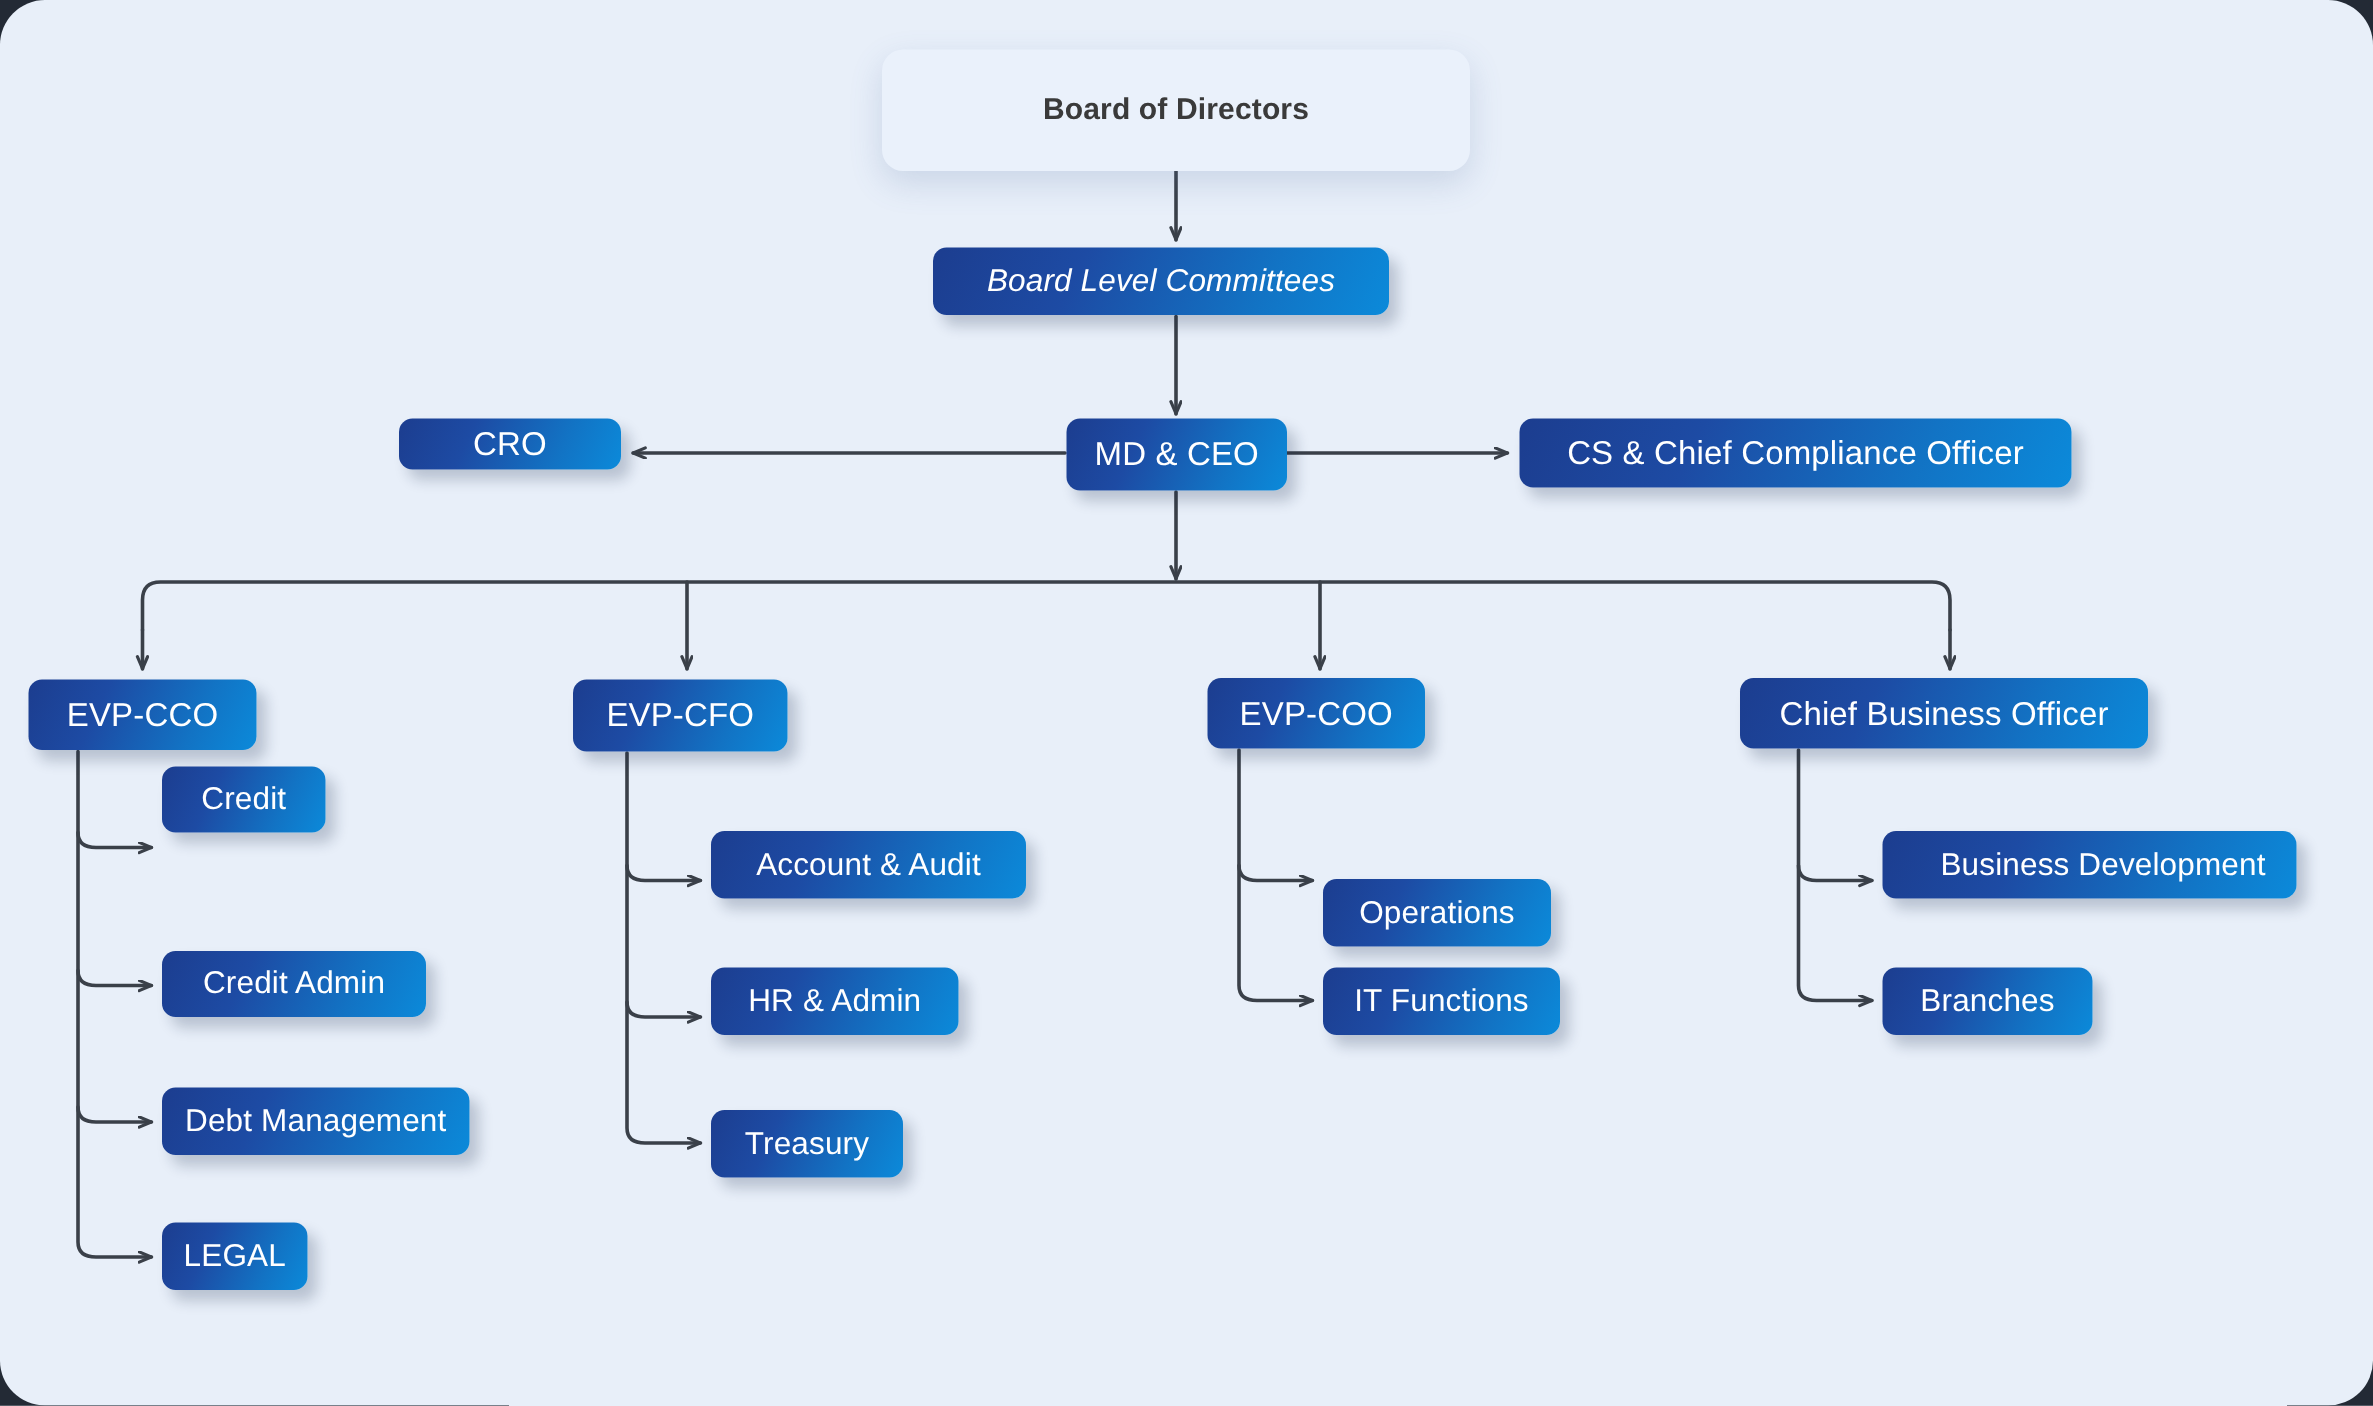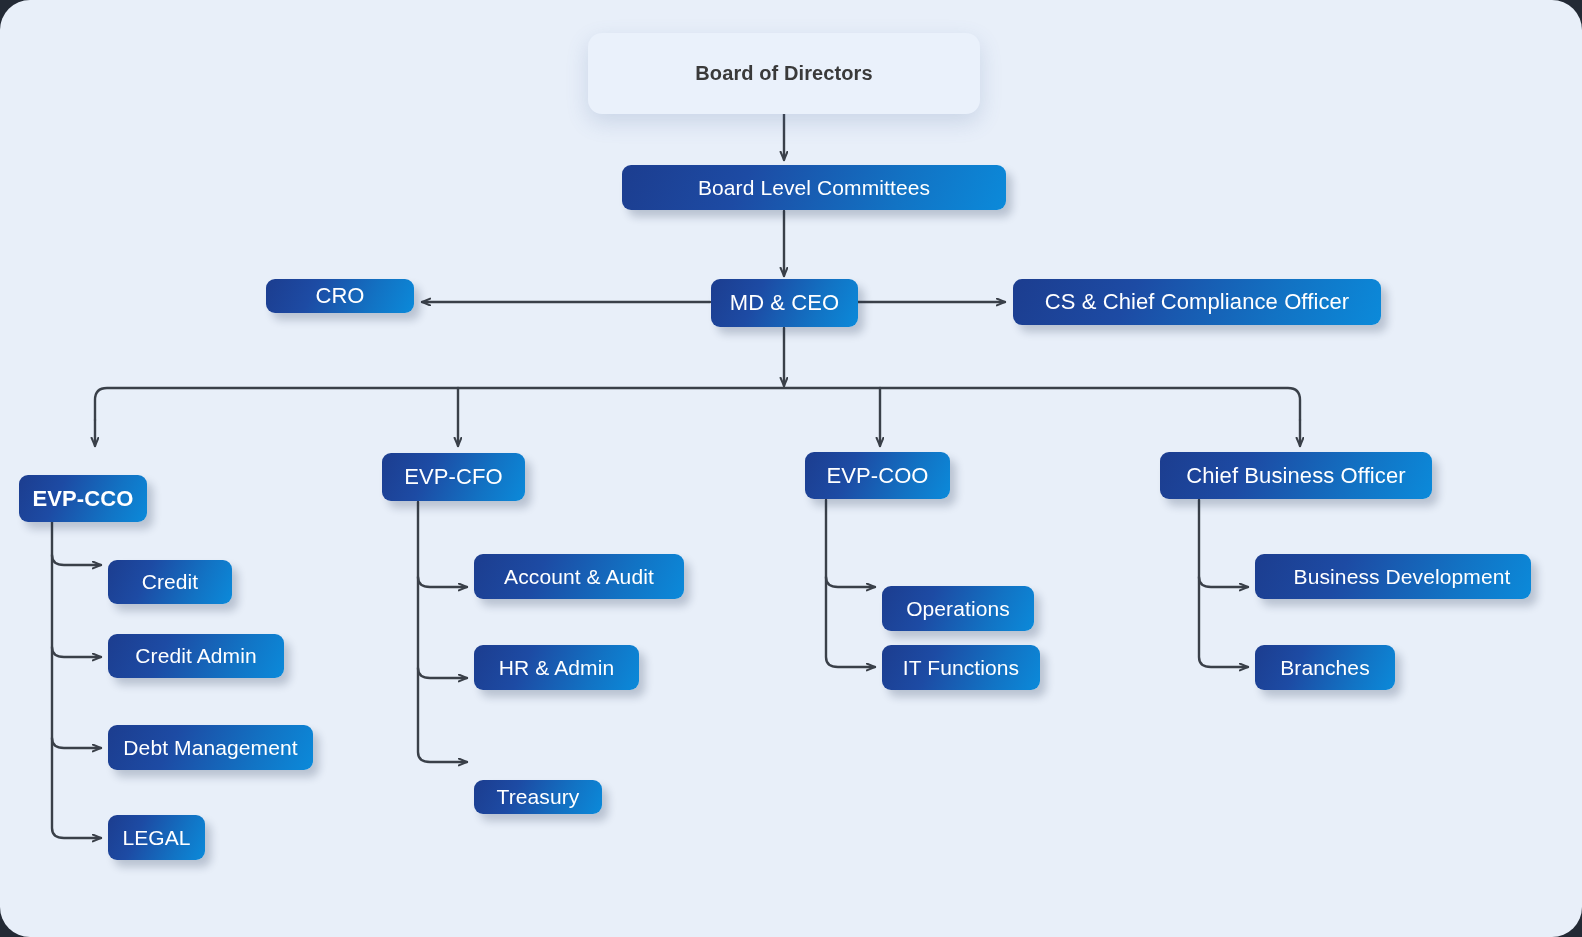--- a/index.html
+++ b/index.html
@@ -101,53 +101,53 @@
 
       <path d="M1199,500 L1199,657 Q1199,667 1211,667 L1248,667" marker-end="url(#ah)"></path>
       <path d="M1199,577 Q1199,587 1211,587 L1248,587" marker-end="url(#ah)"></path>
     </g>
   </svg>
 
   <div class="node root" style="left:588px; top:33px; width:392px; height:81px;">
     <span>Board of Directors</span>
   </div>
 
-  <div class="node lvl1" style="left:622px; top:165px; width:384px; height:45px;">
+  <div class="node lvl1" style="left:622px; top:165px; width:304px; height:45px;font-style:italic;">
     <span>Board Level Committees</span>
   </div>
 
   <div class="node lvl2" style="left:266px; top:279px; width:148px; height:34px;">
     <span>CRO</span>
   </div>
 
   <div class="node lvl2" style="left:711px; top:279px; width:147px; height:48px;">
     <span>MD &amp; CEO</span>
   </div>
 
   <div class="node lvl2" style="left:1013px; top:279px; width:368px; height:46px;">
     <span>CS &amp; Chief Compliance Officer</span>
   </div>
 
-  <div class="node lvl3" style="left:19px; top:475px; width:128px; height:47px;font-weight:bold;">
+  <div class="node lvl3" style="left:19px; top:453px; width:152px; height:47px;">
     <span>EVP-CCO</span>
   </div>
 
   <div class="node lvl3" style="left:382px; top:453px; width:143px; height:48px;">
     <span>EVP-CFO</span>
   </div>
 
   <div class="node lvl3" style="left:805px; top:452px; width:145px; height:47px;">
     <span>EVP-COO</span>
   </div>
 
   <div class="node lvl3" style="left:1160px; top:452px; width:272px; height:47px;">
     <span>Chief Business Officer</span>
   </div>
 
-  <div class="node leaf" style="left:108px; top:560px; width:124px; height:44px;">
+  <div class="node leaf" style="left:108px; top:511px; width:109px; height:44px;">
     <span>Credit</span>
   </div>
 
   <div class="node leaf" style="left:108px; top:634px; width:176px; height:44px;">
     <span>Credit Admin</span>
   </div>
 
   <div class="node leaf" style="left:108px; top:725px; width:205px; height:45px;">
     <span>Debt Management</span>
   </div>
@@ -157,21 +157,21 @@
   </div>
 
   <div class="node leaf" style="left:474px; top:554px; width:210px; height:45px;">
     <span>Account &amp; Audit</span>
   </div>
 
   <div class="node leaf" style="left:474px; top:645px; width:165px; height:45px;">
     <span>HR &amp; Admin</span>
   </div>
 
-  <div class="node leaf" style="left:474px; top:780px; width:128px; height:34px;">
+  <div class="node leaf" style="left:474px; top:740px; width:128px; height:45px;">
     <span>Treasury</span>
   </div>
 
   <div class="node leaf" style="left:882px; top:554px; width:152px; height:45px;margin-top:32px;">
     <span>Operations</span>
   </div>
 
   <div class="node leaf" style="left:882px; top:645px; width:158px; height:45px;">
     <span>IT Functions</span>
   </div>

